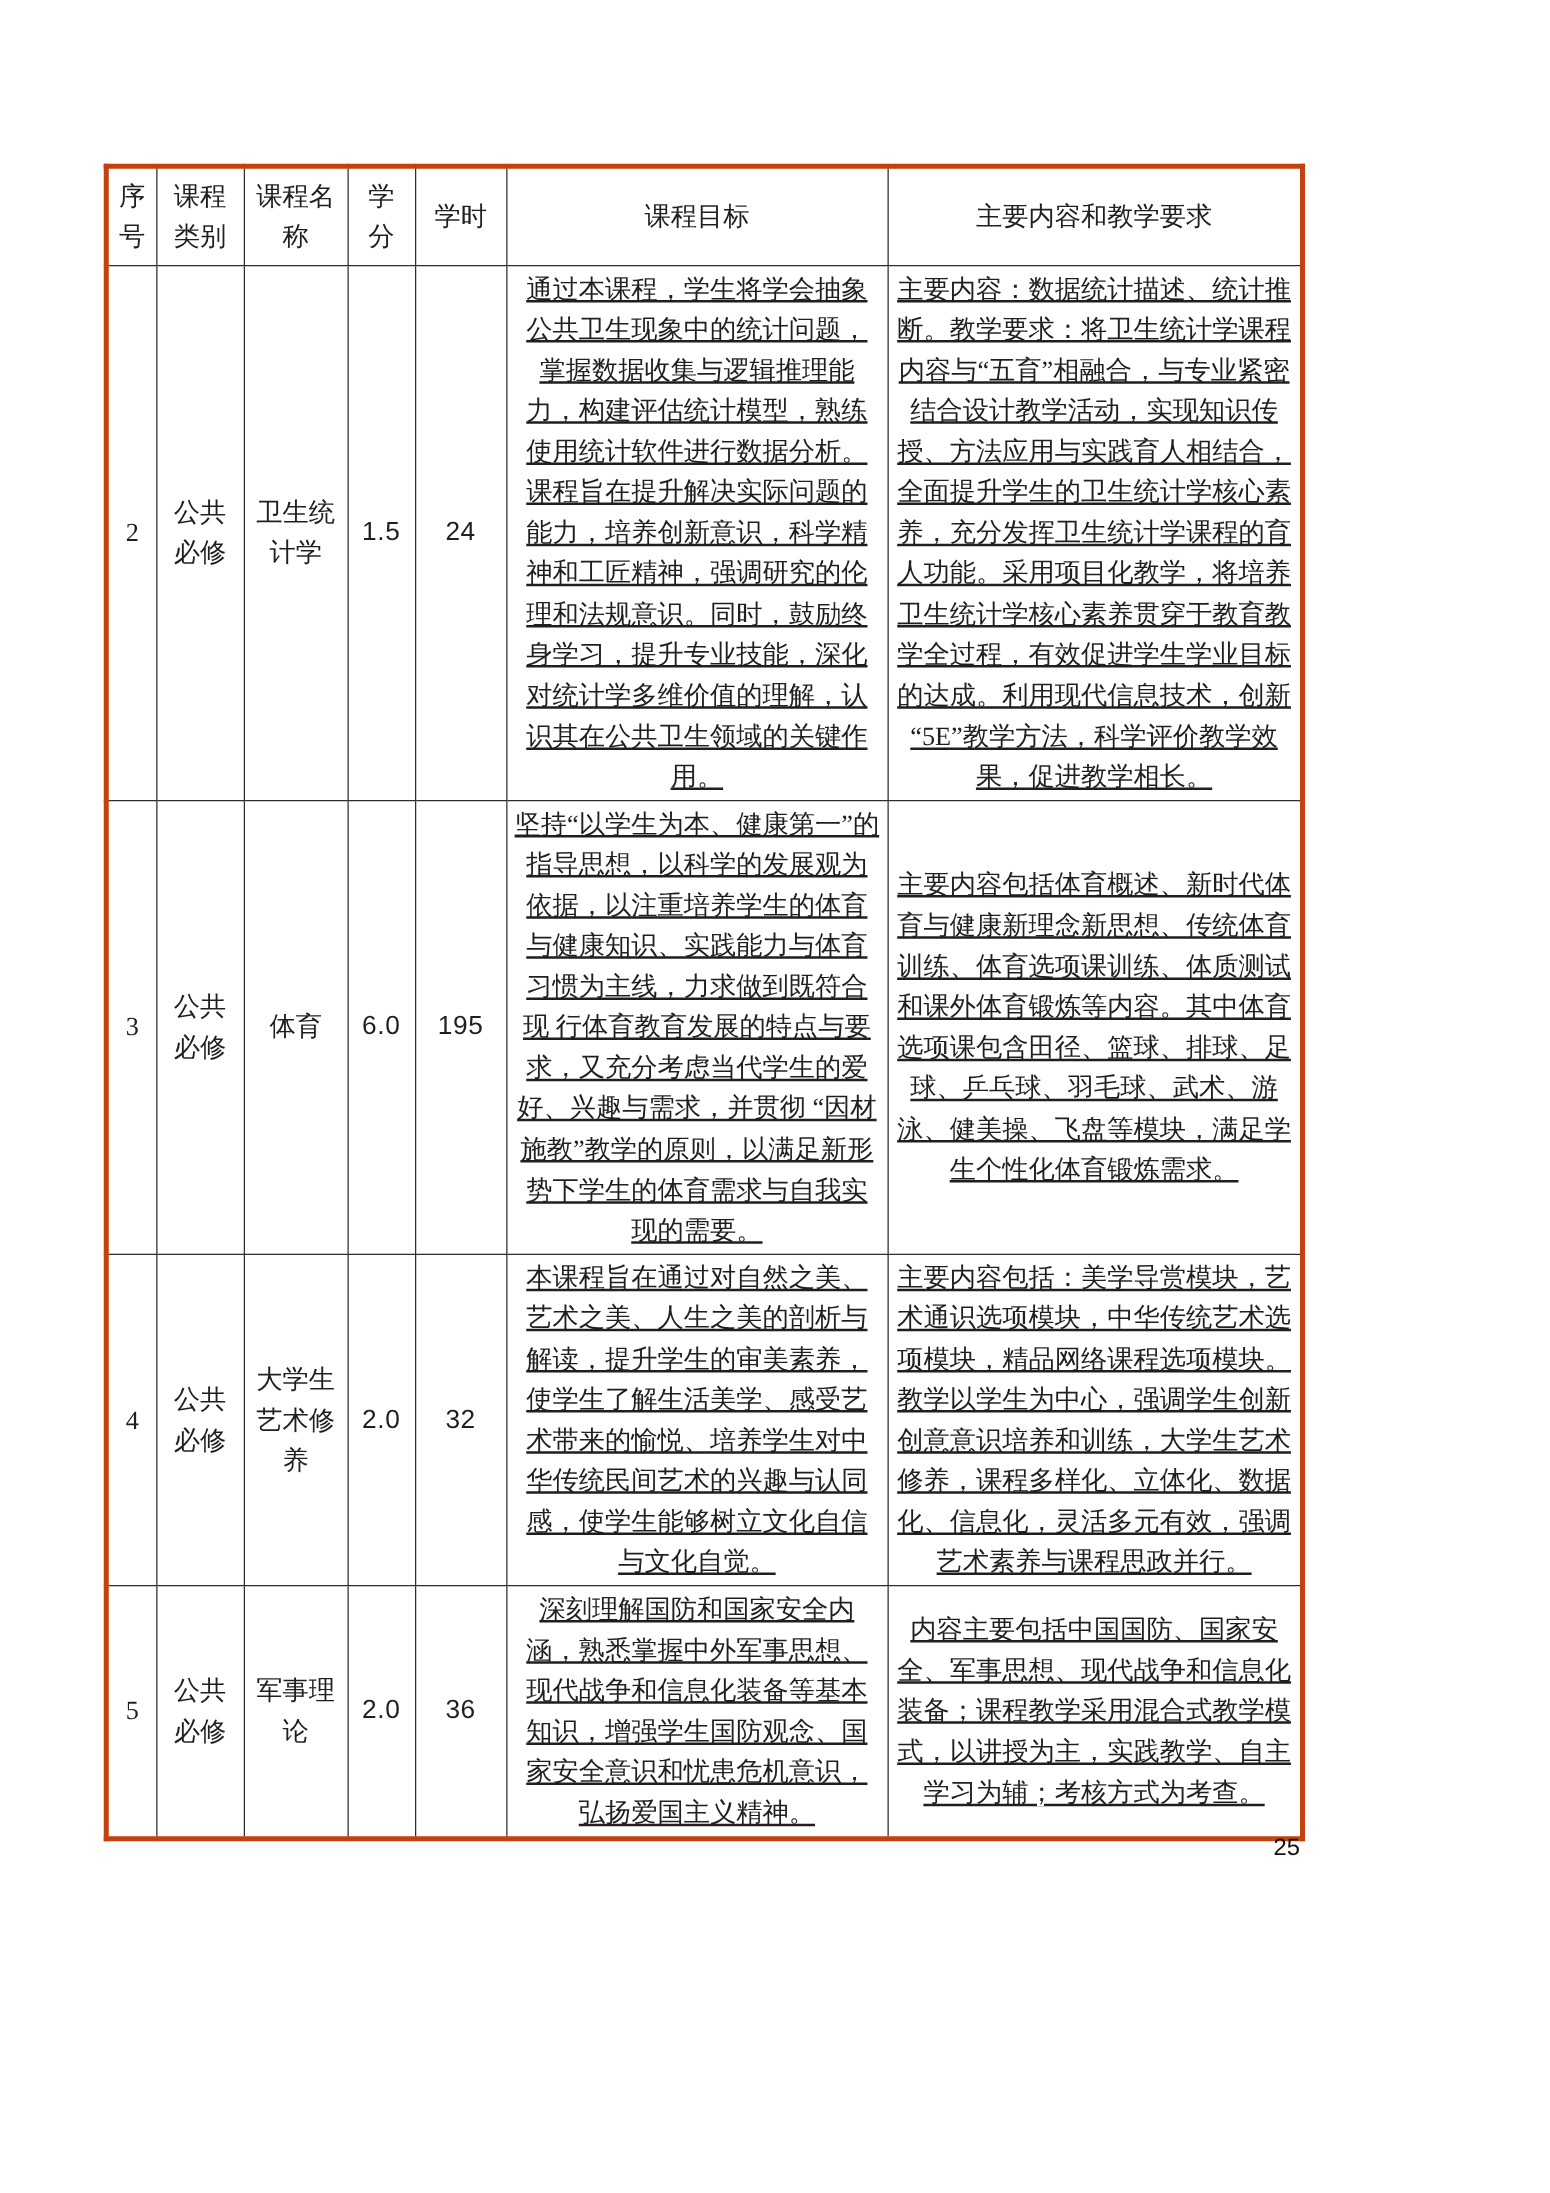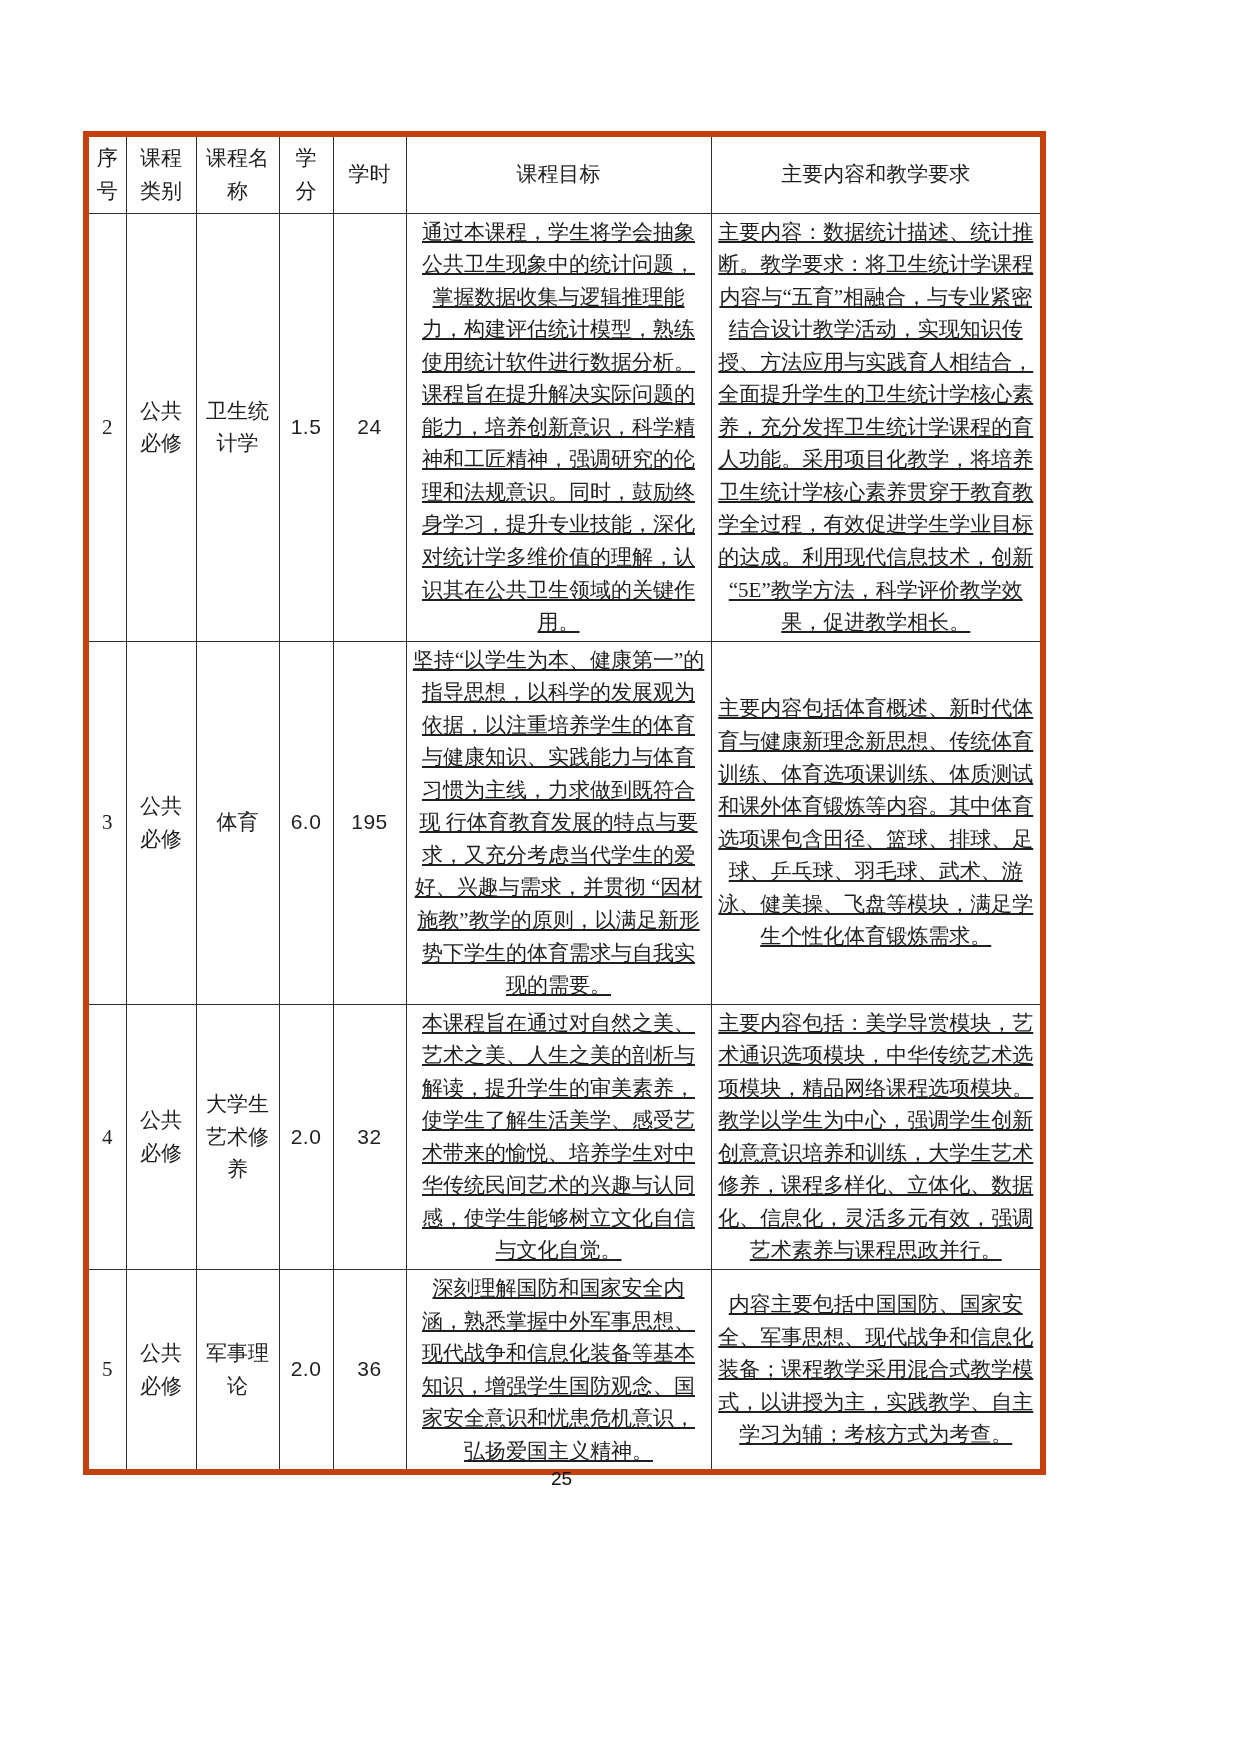--- a/index.html
+++ b/index.html
@@ -15,21 +15,21 @@
     background: #ffffff;
     overflow: hidden;
   }
   table.course-table {
     position: absolute;
     left: 83px;
     top: 131px;
     width: 957px;
     border-collapse: collapse;
     table-layout: fixed;
-    border: 6px solid #c2410c;
+    border: 4px solid #c2410c;
   }
   table.course-table th,
   table.course-table td {
     border: 1px solid #2e2e2e;
     vertical-align: middle;
     font-weight: normal;
     font-size: 21px;
     color: #1f1f1f;
     padding: 2px 6px;
     text-align: center;
@@ -54,21 +54,21 @@
     font-family: "Liberation Sans", sans-serif;
     font-size: 20px;
     letter-spacing: 0.5px;
     margin-left: 32px;
   }
   .page-number {
     position: absolute;
     left: 83px;
     top: 1468px;
     width: 957px;
-    text-align: center;
+    text-align: right;
     font-family: "Liberation Sans", sans-serif;
     font-size: 19px;
     color: #111;
   }
 </style>
 </head>
 <body>
 
 <div class="page">
 

